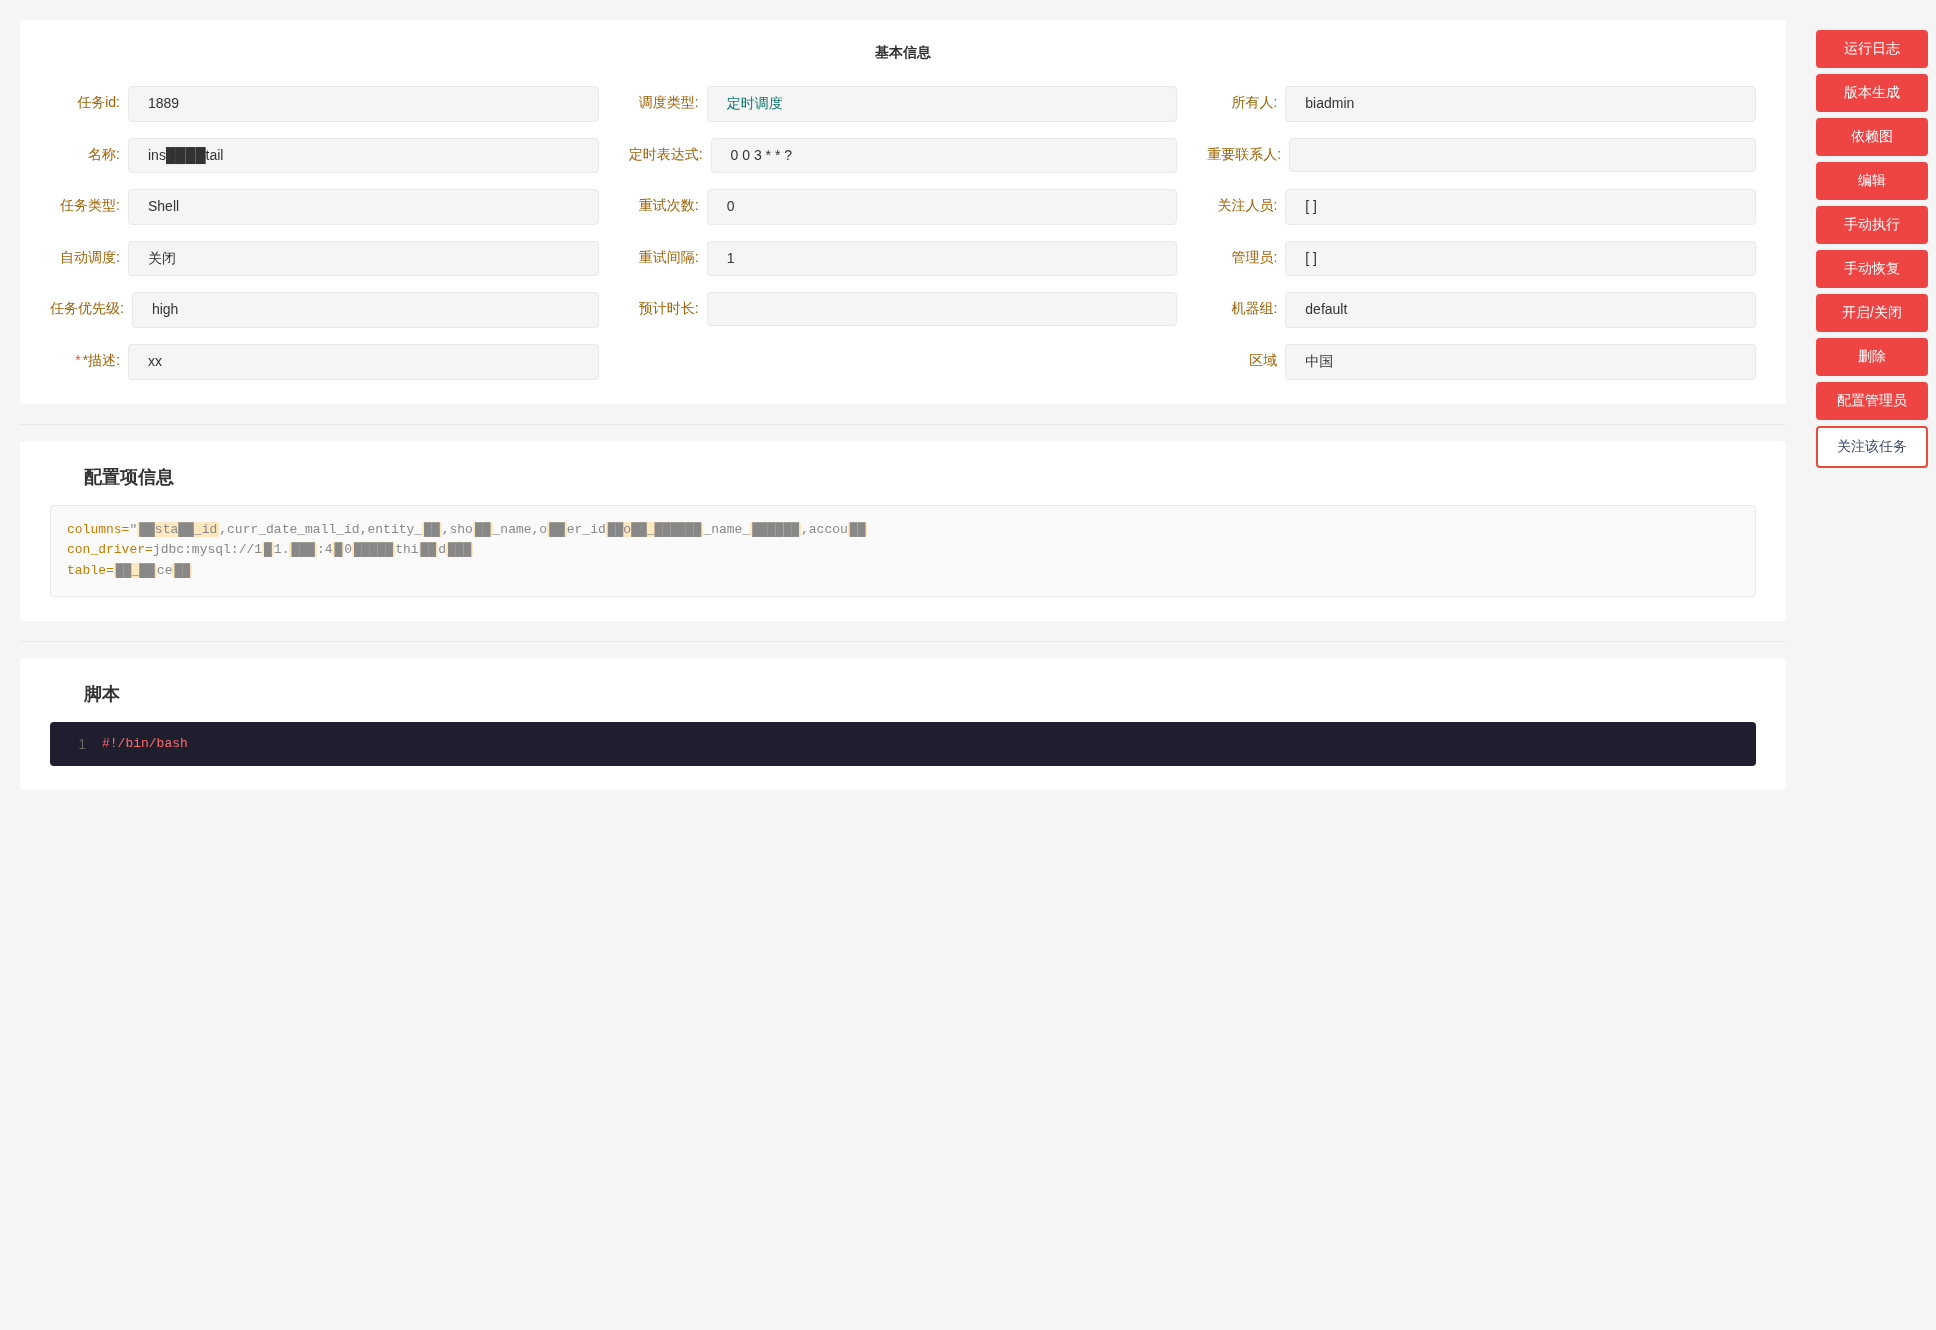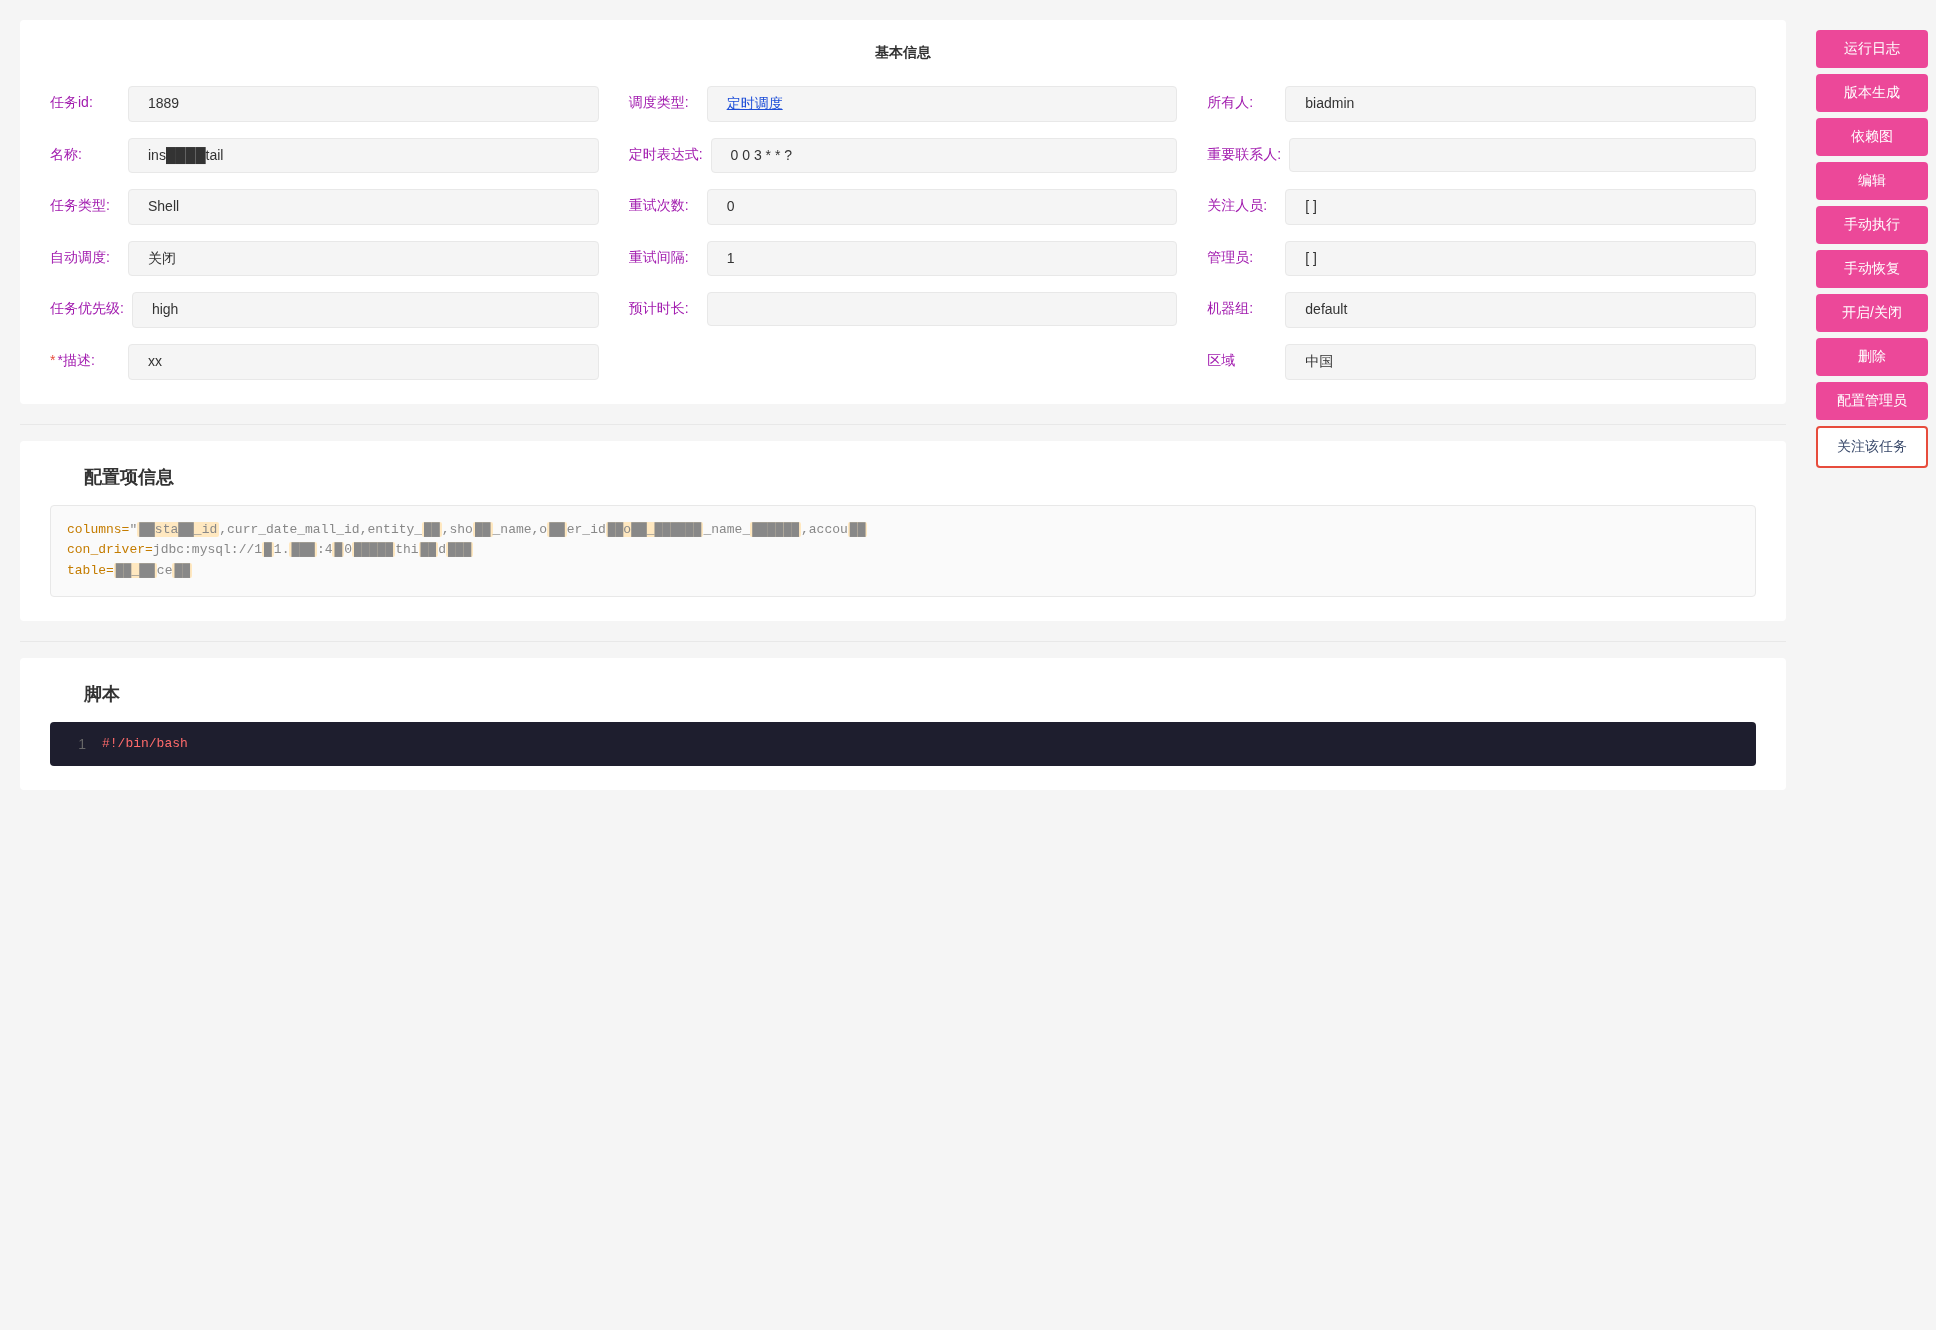--- a/index.html
+++ b/index.html
@@ -23,21 +23,21 @@
       position: fixed;
       right: 0;
       top: 20px;
       display: flex;
       flex-direction: column;
       gap: 6px;
       padding: 10px 8px;
       width: 128px;
     }
     .sidebar-btn {
-      background: #ec4899;
+      background: #ef4444;
       color: #fff;
       border: none;
       border-radius: 4px;
       padding: 10px 0;
       font-size: 14px;
       cursor: pointer;
       text-align: center;
       width: 100%;
       font-family: inherit;
     }
@@ -70,45 +70,44 @@
       display: grid;
       grid-template-columns: repeat(3, 1fr);
       gap: 16px 30px;
     }
     .info-row {
       display: flex;
       align-items: flex-start;
       gap: 8px;
     }
     .info-label {
-      color: #a21caf;
+      color: #a16207;
       white-space: nowrap;
       min-width: 70px;
-      text-align: left;
+      text-align: right;
       padding-top: 8px;
       flex-shrink: 0;
     }
     .info-label.required::before {
       content: '*';
       color: #e74c3c;
       margin-right: 2px;
     }
     .info-value {
       flex: 1;
       background: #f5f5f5;
       border: 1px solid #e8e8e8;
       border-radius: 4px;
       padding: 7px 19px;
       min-height: 34px;
       color: #333;
       line-height: 1.4;
     }
     .info-value.placeholder {
-      color: #1d4ed8;
-      text-decoration: underline;
+      color: #0f766e;
     }
     .code-block {
       background: #fafafa;
       border: 1px solid #e8e8e8;
       border-radius: 4px;
       padding: 14px 16px;
       font-family: 'Courier New', monospace;
       font-size: 13px;
       line-height: 1.6;
       overflow-x: auto;

